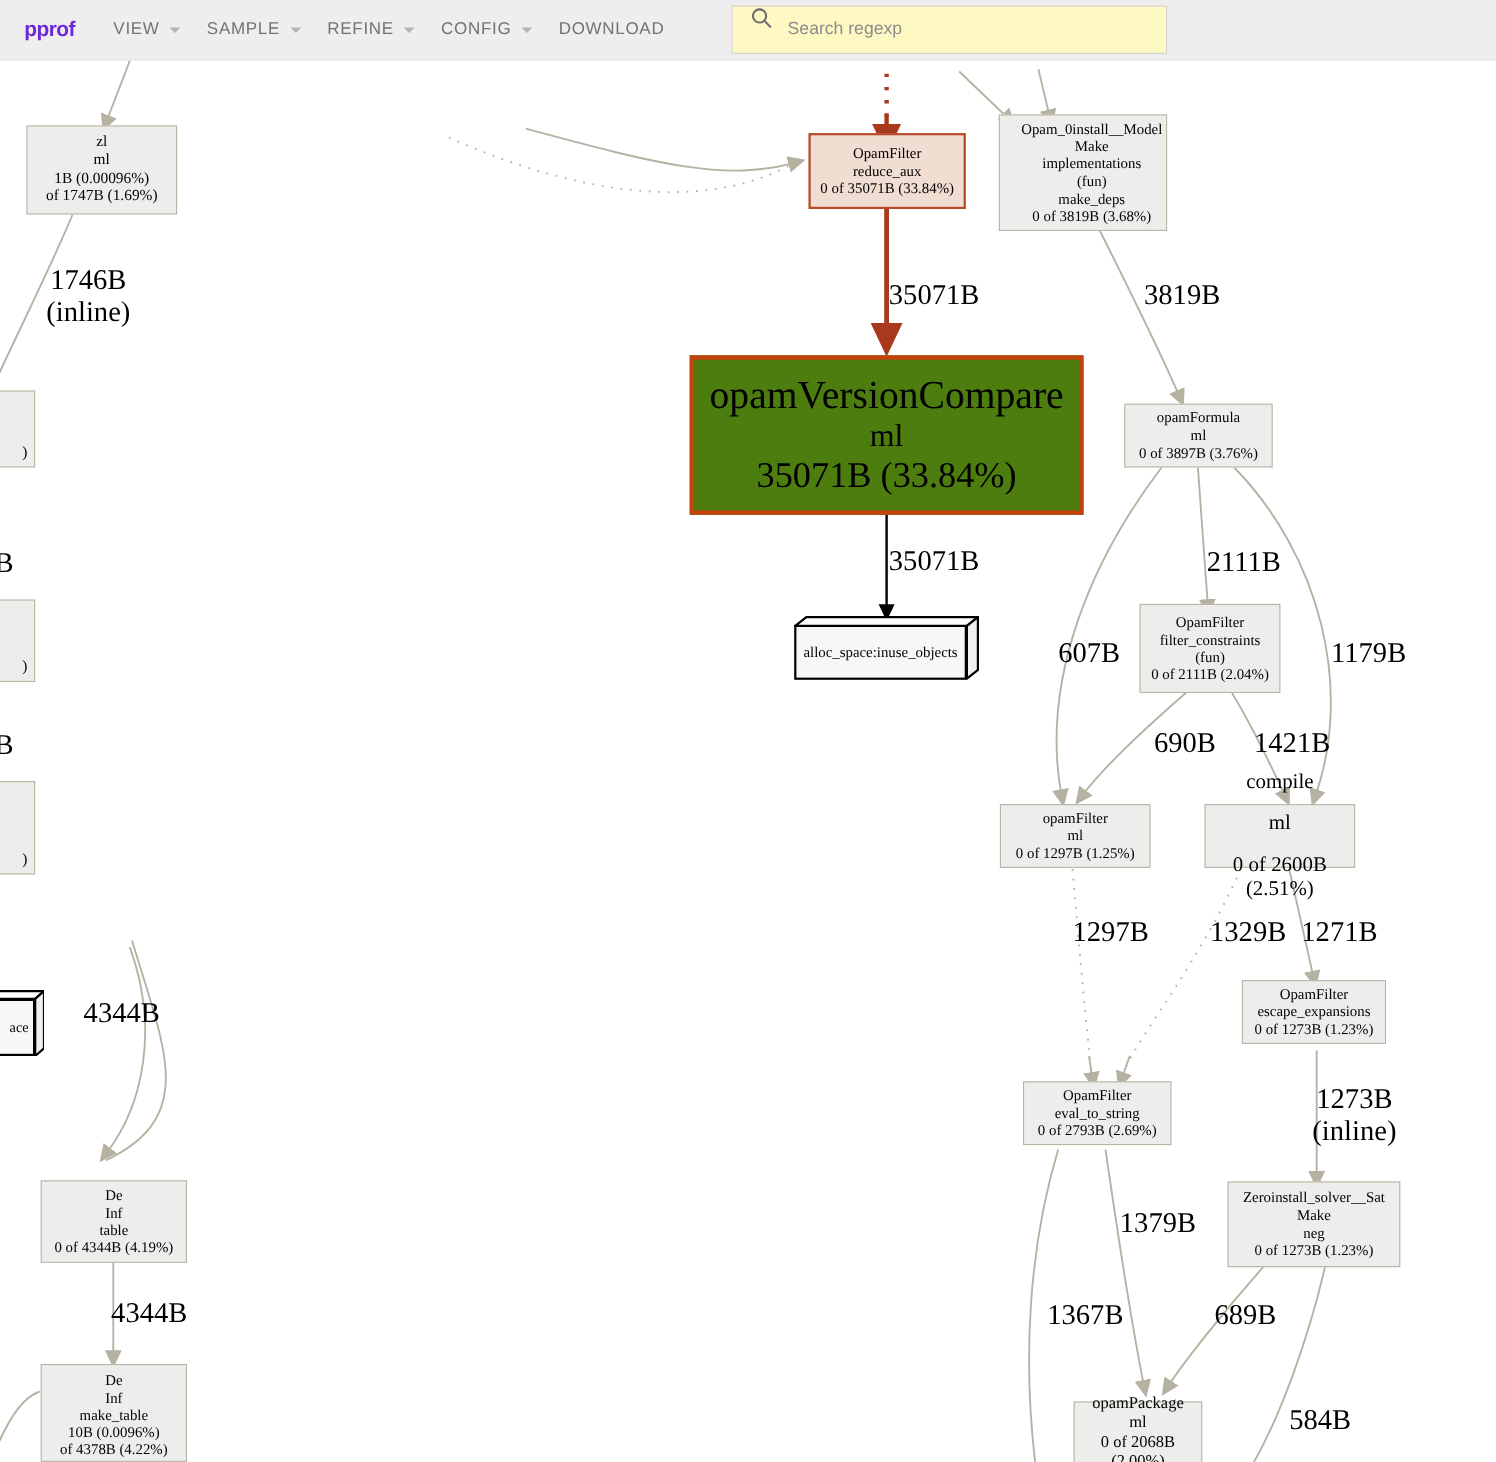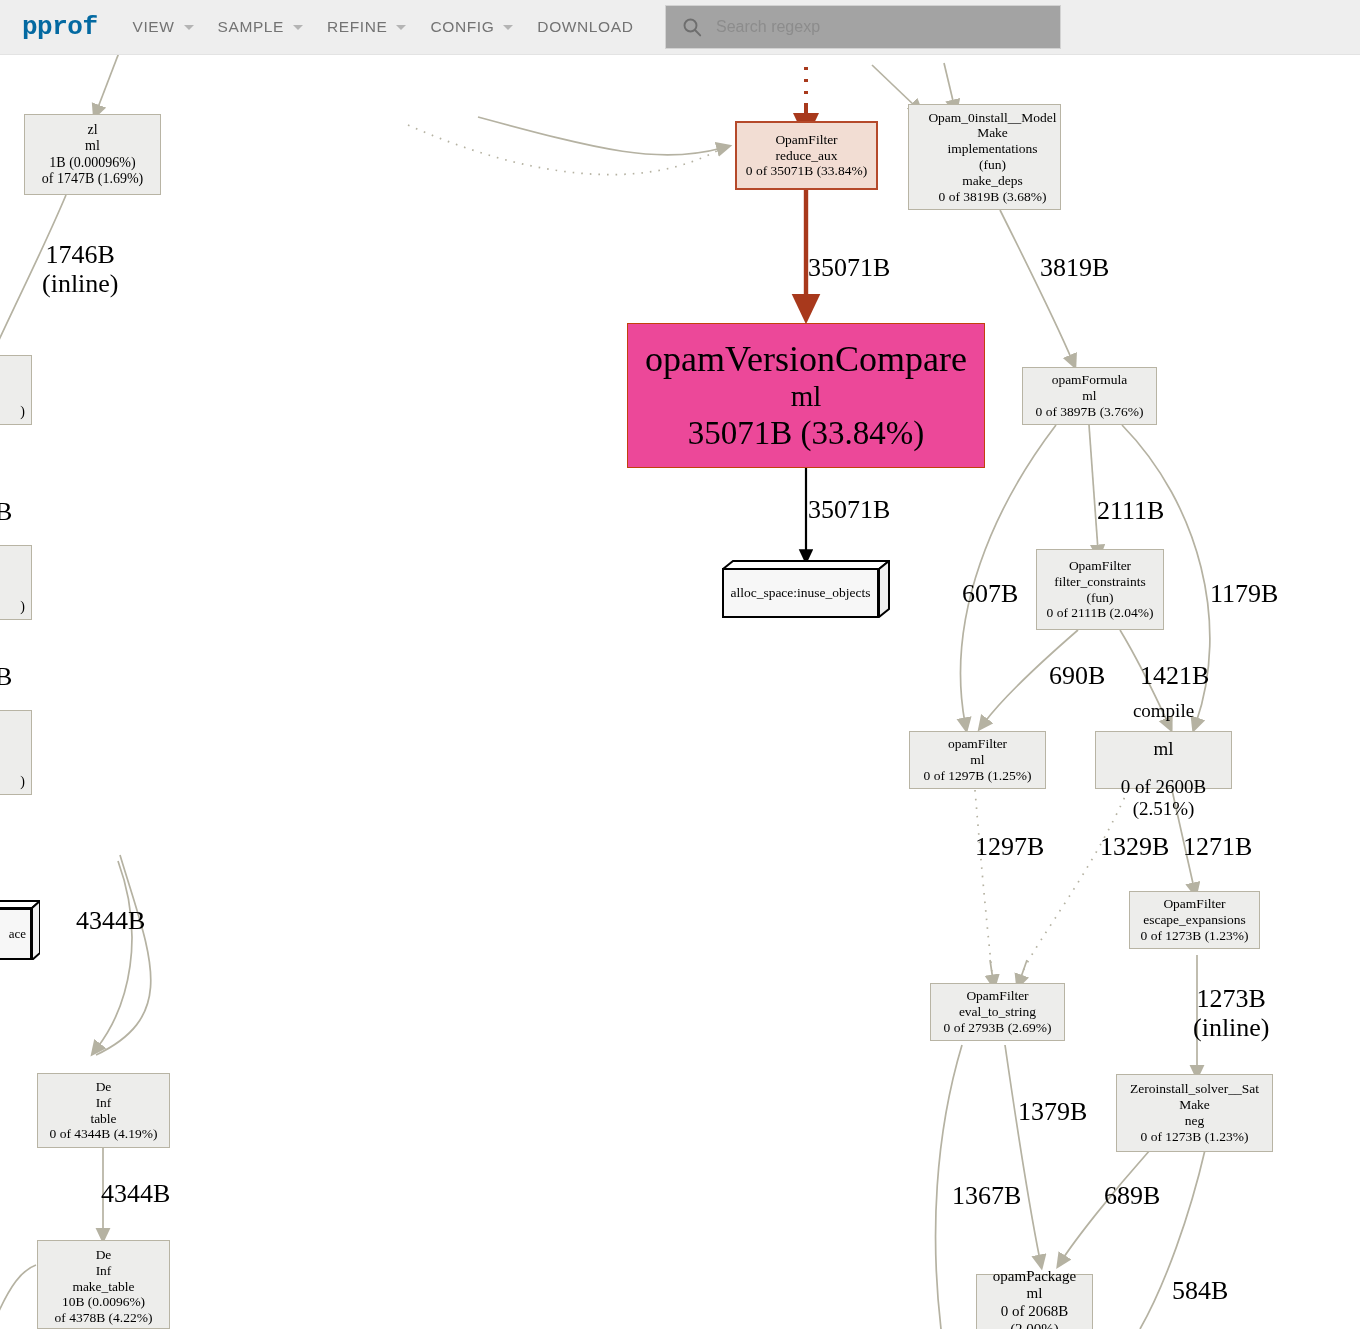--- a/index.html
+++ b/index.html
@@ -21,24 +21,24 @@
     left: 0; top: 0;
     width: 1360px;
     height: 55px;
     background: #eeeeee;
     border-bottom: 1px solid #e3e3e3;
     display: flex;
     align-items: center;
     box-sizing: border-box;
   }
   #brand {
-    font-family: Liberation Mono, monospace;
+    font-family: Liberation Sans, sans-serif;
     font-weight: bold;
-    font-size: 26px;
-    color: #0369a1;
+    font-size: 19px;
+    color: #6d28d9;
     letter-spacing: -0.5px;
     margin-left: 22px;
     margin-right: 26px;
     line-height: 1;
   }
   .menu-item {
     display: flex;
     align-items: center;
     font-size: 15.5px;
     color: #737373;
@@ -54,25 +54,24 @@
     border-left: 5px solid transparent;
     border-right: 5px solid transparent;
     border-top: 5px solid #b4b4b4;
   }
   #search-wrap {
     position: absolute;
     left: 665px;
     top: 5px;
     width: 396px;
     height: 44px;
-    background: #a3a3a3;
+    background: #fef9c3;
     border: 1px solid #d2d2d2;
     box-sizing: border-box;
     display: flex;
-    align-items: center;
   }
   #search-icon {
     margin-left: 16px;
     margin-right: 12px;
     flex: none;
     display: block;
   }
   #search-input {
     border: none;
     outline: none;
@@ -110,22 +109,22 @@
     line-height: 1.17;
     cursor: pointer;
   }
   .node .l { display: block; width: 100%; }
 
   .node.hot {
     background: #f2ddd3;
     border: 2px solid #b5492a;
   }
   .node.big {
-    background: #ec4899;
-    border: 1px solid #c2410c;
+    background: #4d7c0f;
+    border: 4px solid #c2410c;
   }
 
   
   .elabel {
     position: absolute;
     font-family: "Liberation Serif", serif;
     font-size: 26px;
     color: #000;
     white-space: nowrap;
     line-height: 1.1;

